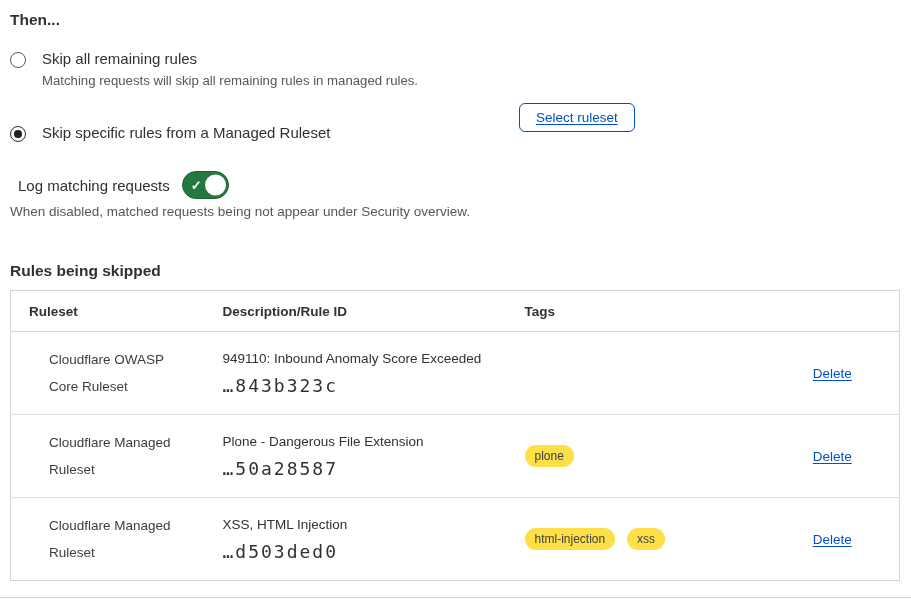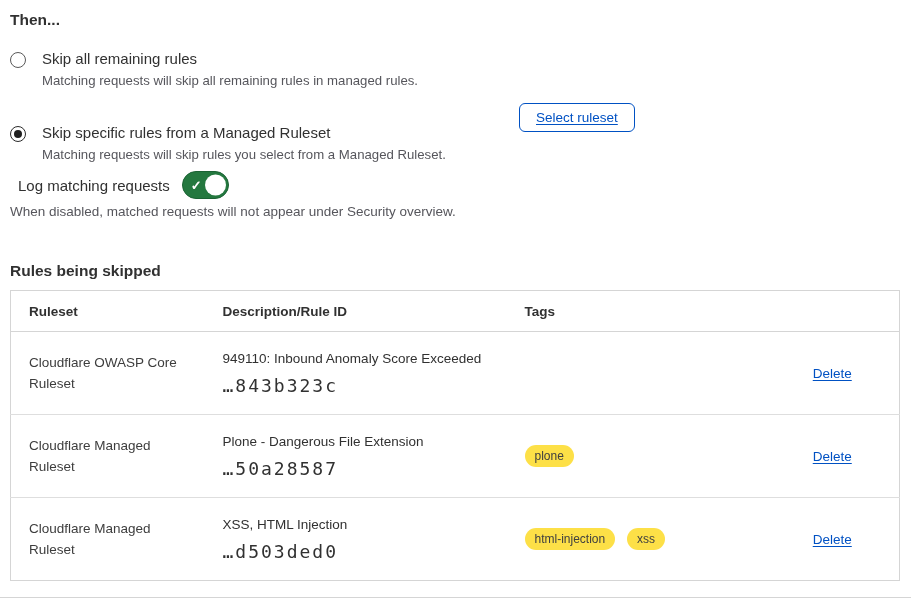--- a/index.html
+++ b/index.html
@@ -109,21 +109,21 @@
   }
   .rules-table td {
     height: 83px;
     vertical-align: middle;
     padding: 0 10px 0 18px;
     font-size: 13.5px;
     color: #3d3d3d;
     border-bottom: 1px solid #dedede;
   }
   .rules-table tr:last-child td { border-bottom: none; }
-  .ruleset-name { max-width: 166px; line-height: 21px; }
+  .ruleset-name { max-width: 166px; line-height: 27px; margin-left: 20px; }
   .rule-desc-line { color: #313131; }
   .rule-id {
     font-family: "DejaVu Sans Mono", monospace;
     font-size: 18px;
     letter-spacing: 2px;
     color: #313131;
     margin-top: 9px;
   }
   .tags-cell { white-space: nowrap; }
   .tag-pill {
@@ -160,36 +160,35 @@
   <div>
     <div class="option-label">Skip all remaining rules</div>
     <div class="option-desc">Matching requests will skip all remaining rules in managed rules.</div>
   </div>
 </div>
 
 <div class="abs option" style="left:10px; top:104px;margin-top:20px;">
   <span class="radio selected"></span>
   <div>
     <div class="option-label">Skip specific rules from a Managed Ruleset</div>
-    <div class="option-desc">Matching requests will skip rules you select from a Managed Ruleset.</div>
   </div>
 </div>
 
 <button class="abs select-ruleset-btn" style="left:519px; top:103px;">
   <span>Select ruleset</span>
 </button>
 
 <div class="abs log-row" style="left:18px; top:171px;">
   <span class="log-label">Log matching requests</span>
   <button class="toggle">
     <span class="toggle-check">✓</span>
     <span class="toggle-knob"></span>
   </button>
 </div>
-<div class="abs log-desc" style="left:10px; top:204px;">When disabled, matched requests will not appear under Security overview.</div>
+<div class="abs log-desc" style="left:10px; top:204px;">When disabled, matched requests being not appear under Security overview.</div>
 
 <div class="abs section-heading" style="left:10px; top:262px;">Rules being skipped</div>
 
 <table class="abs rules-table" style="left:10px; top:290px;">
   <colgroup>
     <col style="width:194px">
       <col style="width:302px">
       <col style="width:273px">
       <col style="width:120px">
   </colgroup>

